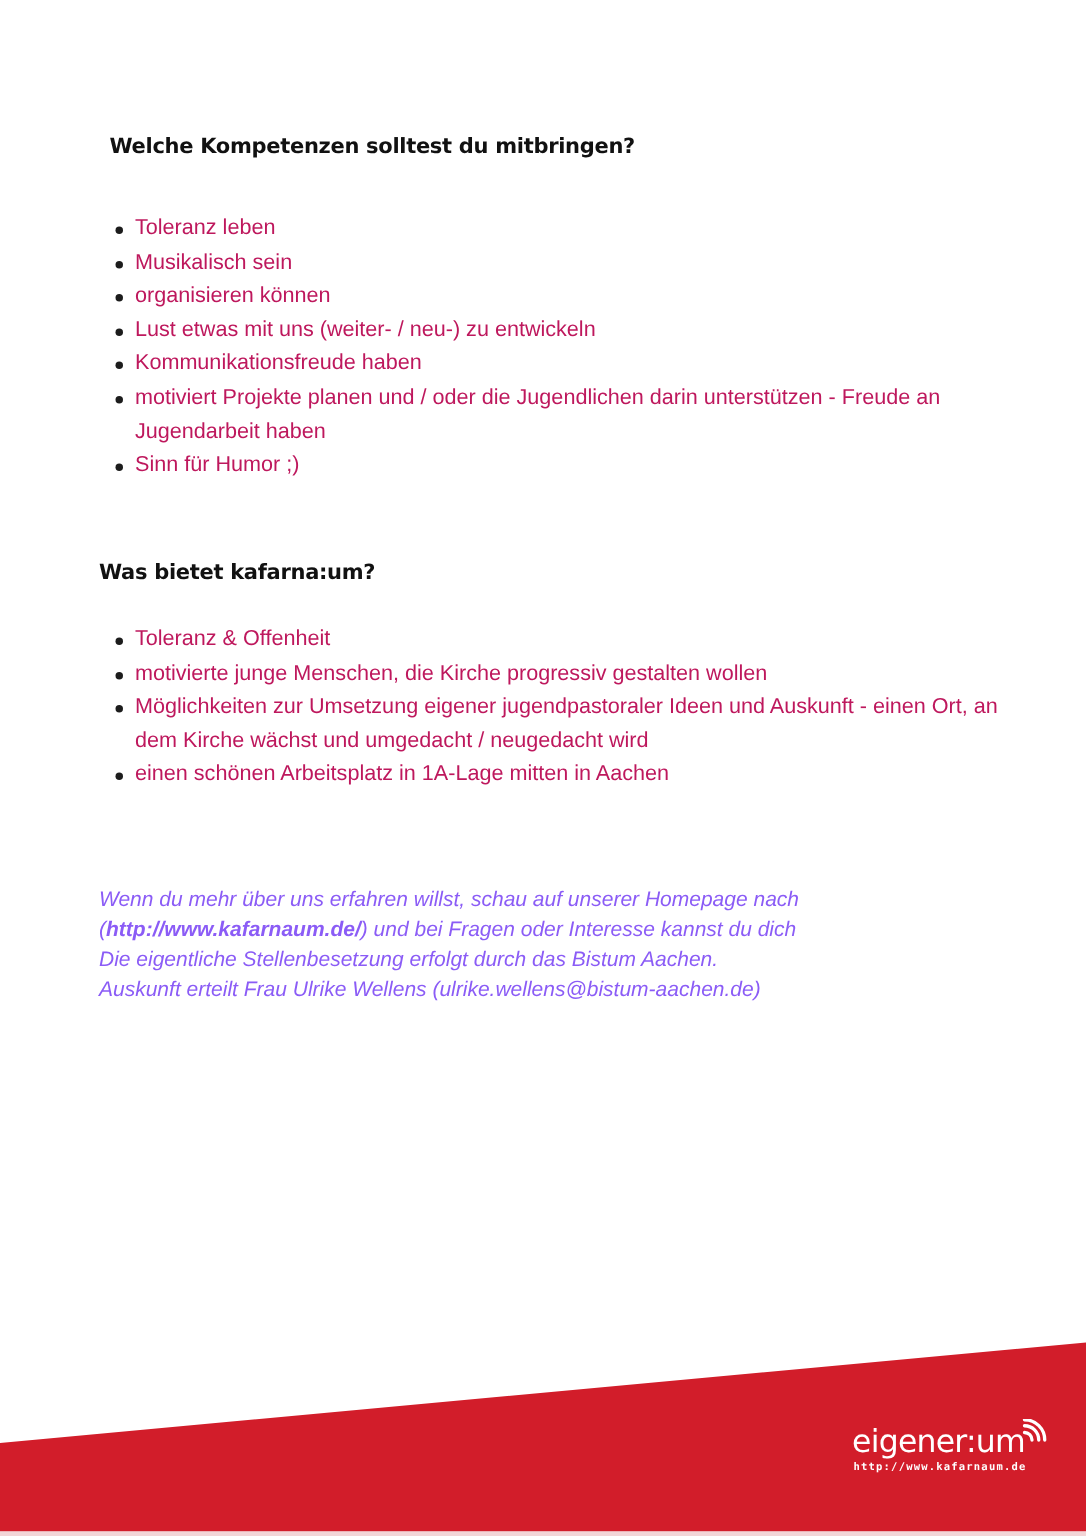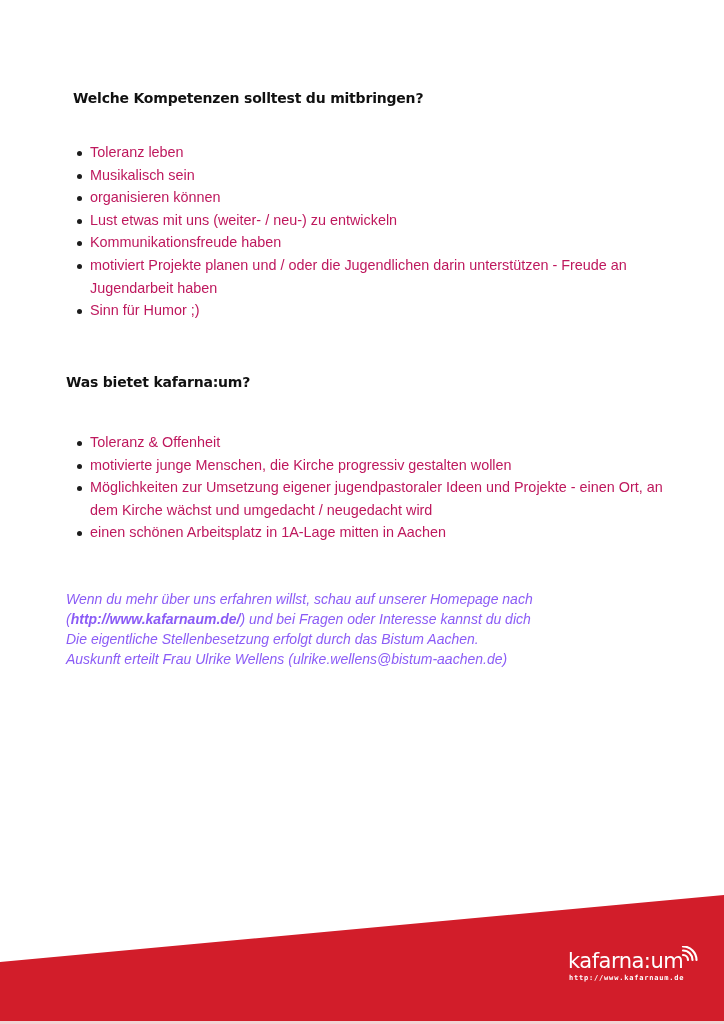--- a/index.html
+++ b/index.html
@@ -18,21 +18,21 @@
   ul.list {
     position: absolute; margin: 0; padding: 0; list-style: none;
     font-size: 14.4px; line-height: 22.6px; color: #be185d;
   }
   ul.list li { position: relative; padding-left: 15px; }
   ul.list li::before {
     content: ""; position: absolute; left: 2px; top: 10px;
     width: 5px; height: 5px; border-radius: 50%; background: #1c1c1c;
   }
   #list1 { left: 75px; top: 141px; width: 600px; }
-  #list2 { left: 75px; top: 415px; width: 600px; margin-top: 16px; }
+  #list2 { left: 75px; top: 415px; width: 600px; }
   .info {
     position: absolute; left: 66px; top: 589px; width: 520px;
     font-style: italic; font-size: 14px; line-height: 20px; color: #8b5cf6;
   }
   .info p { margin: 0; }
   .info b { font-weight: bold; }
   .footer-band {
     position: absolute; left: 0; top: 0; width: 724px; height: 1024px;
   }
   .logo {
@@ -61,37 +61,37 @@
   <li>Lust etwas mit uns (weiter- / neu-) zu entwickeln</li>
   <li>Kommunikationsfreude haben</li>
   <li>motiviert Projekte planen und / oder die Jugendlichen darin unterstützen - Freude an Jugendarbeit haben</li>
   <li>Sinn für Humor ;)</li>
 </ul>
 
 <h2 id="h2" class="h">Was bietet kafarna:um?</h2>
 <ul id="list2" class="list">
   <li>Toleranz &amp; Offenheit</li>
   <li>motivierte junge Menschen, die Kirche progressiv gestalten wollen</li>
-  <li>Möglichkeiten zur Umsetzung eigener jugendpastoraler Ideen und Projekte - einen Ort, an dem Kirche wächst und umgedacht / neugedacht wird</li>
+  <li>Möglichkeiten zur Umsetzung eigener jugendpastoraler Ideen und Auskunft - einen Ort, an dem Kirche wächst und umgedacht / neugedacht wird</li>
   <li>einen schönen Arbeitsplatz in 1A-Lage mitten in Aachen</li>
 </ul>
 
 <div class="info">
   <p>Wenn du mehr über uns erfahren willst, schau auf unserer Homepage nach</p>
   <p><span>(</span><b>http://www.kafarnaum.de/</b><span>) und bei Fragen oder Interesse kannst du dich</span></p>
   <p>Die eigentliche Stellenbesetzung erfolgt durch das Bistum Aachen.</p>
   <p>Auskunft erteilt Frau Ulrike Wellens (ulrike.wellens@bistum-aachen.de)</p>
 </div>
 
 <svg class="footer-band" width="724" height="1024" viewBox="0 0 724 1024">
   <polygon points="0,962 724,895 724,1021 0,1021" fill="#d21d2a"></polygon>
   <rect x="0" y="1021" width="724" height="3" fill="#f2d5d7"></rect>
 </svg>
 
 <div class="logo">
-  <span class="logo-word">kafarna:um</span>
+  <span class="logo-word">eigener:um</span>
   <svg class="logo-arcs" width="18" height="18" viewBox="0 0 18 18">
     <path d="M2 9 A5 5 0 0 1 7 14" stroke="#fff" stroke-width="2.2" fill="none" stroke-linecap="round"></path>
     <path d="M2 4.5 A9.5 9.5 0 0 1 11.5 14" stroke="#fff" stroke-width="2.2" fill="none" stroke-linecap="round"></path>
     <path d="M2 0.5 A13.5 13.5 0 0 1 15.5 14" stroke="#fff" stroke-width="2.2" fill="none" stroke-linecap="round"></path>
   </svg>
   <span class="logo-url">http://www.kafarnaum.de</span>
 </div>
 
 </body></html>

